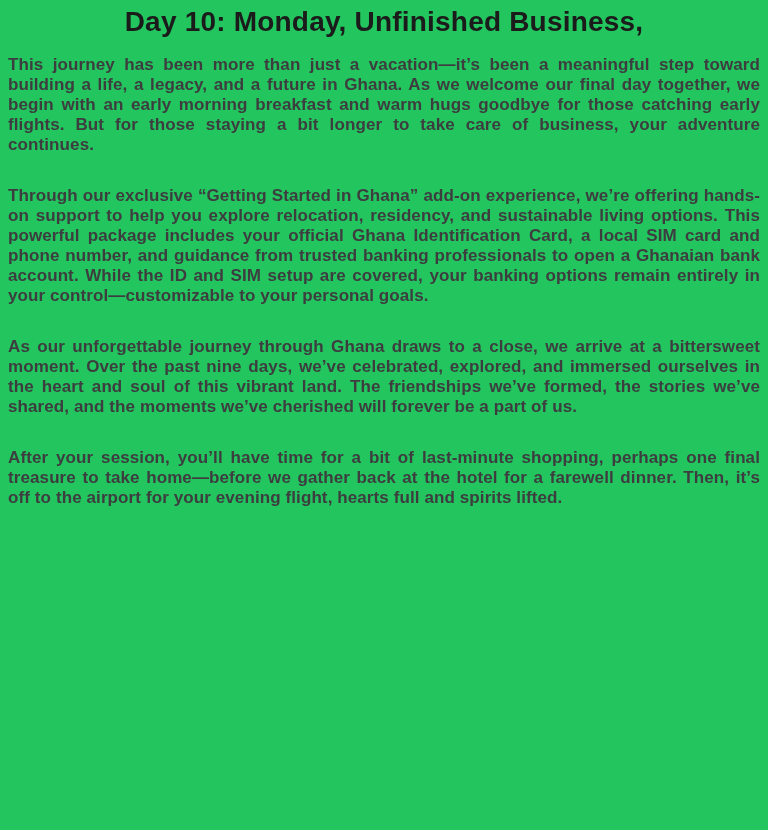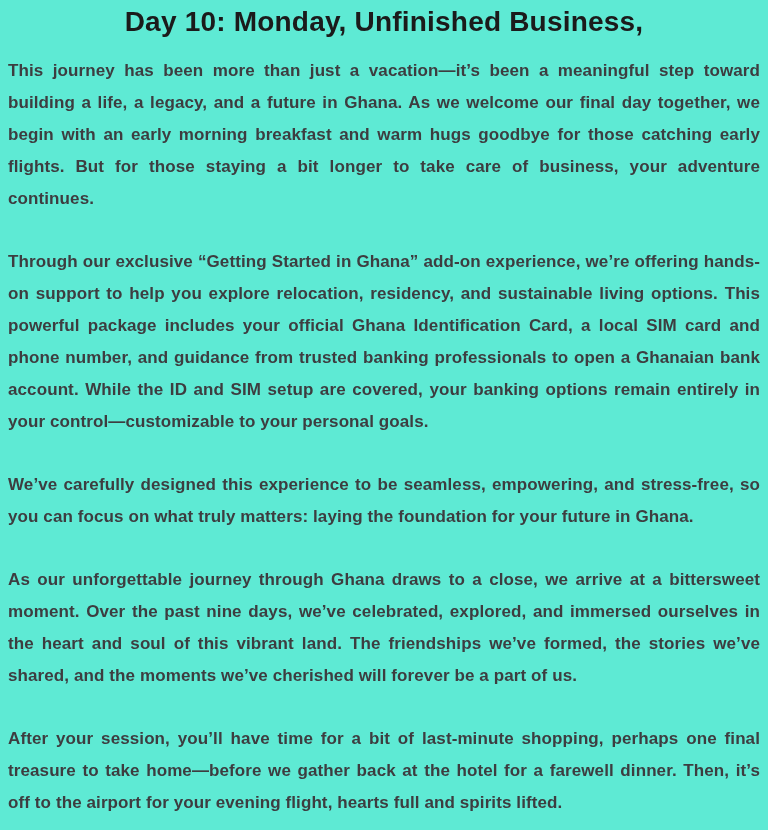--- a/index.html
+++ b/index.html
@@ -7,50 +7,49 @@
     width: 768px;
     height: 830px;
     background: #ffffff;
     overflow: hidden;
     font-family: "Liberation Sans", "DejaVu Sans", sans-serif;
   }
   .page {
     width: 768px;
     height: 830px;
     padding: 2px 8px 0 8px;
-    background: #5eead4;
+    background: #22c55e;
   }
   .page-title {
     text-align: center;
     font-size: 28px;
     font-weight: 800;
     line-height: 40px;
     color: #1b1b1b;
     letter-spacing: 0.2px;
     margin-bottom: 13px;
   }
   .body-copy p {
     font-size: 17px;
     font-weight: 700;
-    line-height: 32px;
+    line-height: 20px;
     color: #3d3d40;
     text-align: justify;
     text-justify: inter-word;
     letter-spacing: 0.1px;
     margin-bottom: 31px;
   }
   .body-copy p:last-child { margin-bottom: 0; }
 </style>
 </head>
 <body>
 
 <main class="page">
   <h1 class="page-title">
     <div>Day 10: Monday, Unfinished Business,</div>
   </h1>
   <section class="body-copy">
     <p>This journey has been more than just a vacation—it’s been a meaningful step toward building a life, a legacy, and a future in Ghana. As we welcome our final day together, we begin with an early morning breakfast and warm hugs goodbye for those catching early flights. But for those staying a bit longer to take care of business, your adventure continues.</p>
     <p>Through our exclusive “Getting Started in Ghana” add-on experience, we’re offering hands-on support to help you explore relocation, residency, and sustainable living options. This powerful package includes your official Ghana Identification Card, a local SIM card and phone number, and guidance from trusted banking professionals to open a Ghanaian bank account. While the ID and SIM setup are covered, your banking options remain entirely in your control—customizable to your personal goals.</p>
-    <p>We’ve carefully designed this experience to be seamless, empowering, and stress-free, so you can focus on what truly matters: laying the foundation for your future in Ghana.</p>
     <p>As our unforgettable journey through Ghana draws to a close, we arrive at a bittersweet moment. Over the past nine days, we’ve celebrated, explored, and immersed ourselves in the heart and soul of this vibrant land. The friendships we’ve formed, the stories we’ve shared, and the moments we’ve cherished will forever be a part of us.</p>
     <p>After your session, you’ll have time for a bit of last-minute shopping, perhaps one final treasure to take home—before we gather back at the hotel for a farewell dinner. Then, it’s off to the airport for your evening flight, hearts full and spirits lifted.</p>
   </section>
 </main>
 
 </body></html>

